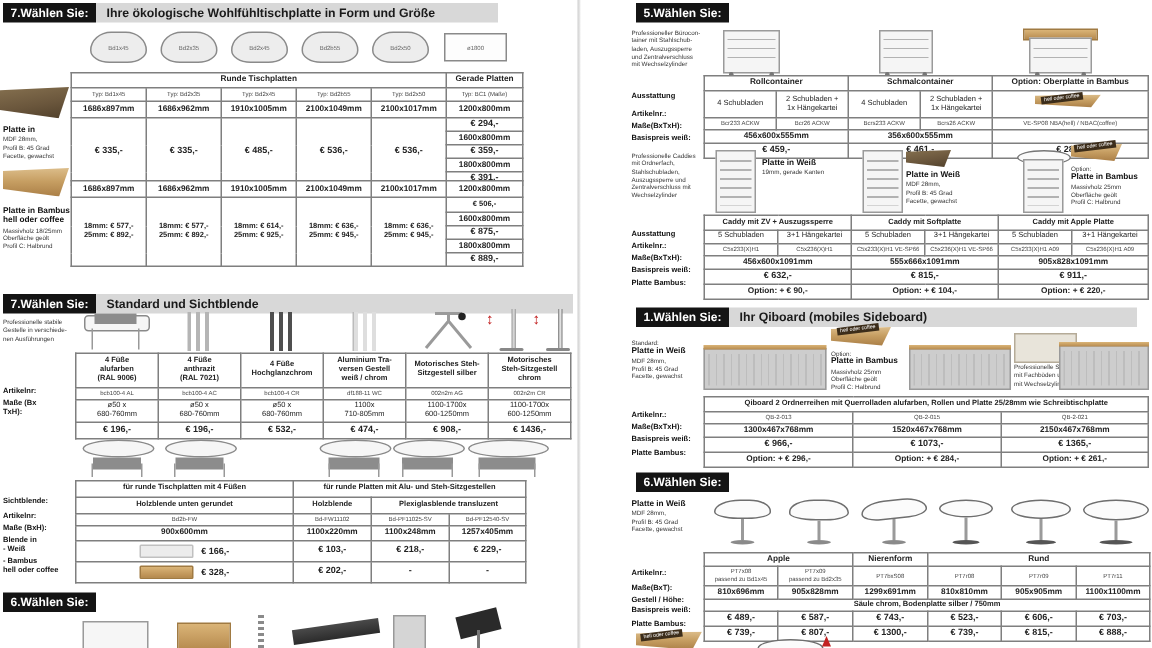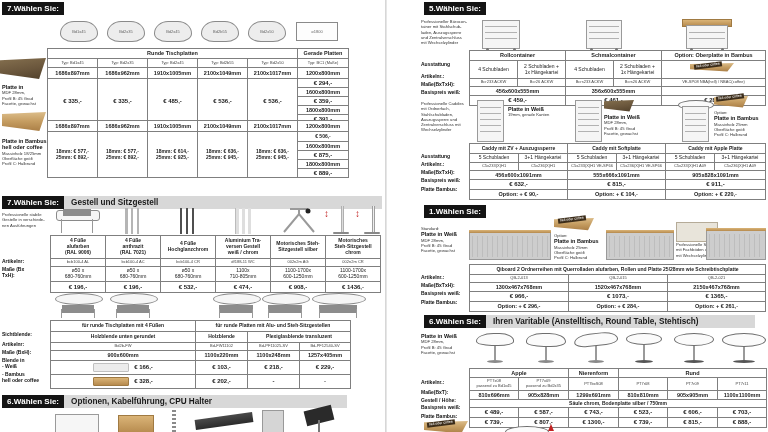--- a/index.html
+++ b/index.html
@@ -55,20 +55,21 @@
   .tbl6 .base{height:3px;border-radius:50%;background:#8a8a8a;margin:0 auto;}
   .divider{position:absolute;left:385px;top:0;width:2px;height:432px;background:linear-gradient(90deg,#cfcfcf,#eee);}
 </style>
 </head>
 <body>
 
 <div class="divider"></div>
 
 <div class="hdr" style="left:2px;top:2px;width:330px;">
   <span class="tag">7.Wählen Sie:</span>
+  <span class="bar">Ihre ökologische Wohlfühltischplatte in Form und Größe</span>
 </div>
 
 <div class="blob" style="left:60px;top:21px;width:36px;height:19px;">
     <span>Bd1x45</span>
   </div>
 <div class="blob" style="left:107px;top:21px;width:36px;height:19px;">
     <span>Bd2x35</span>
   </div>
 <div class="blob" style="left:154px;top:21px;width:36px;height:19px;">
     <span>Bd2x45</span>
@@ -194,21 +195,21 @@
 <div class="abs" style="left:2px;top:138px;width:46px;">
   <div class="capH">Platte in Bambus
 hell oder coffee</div>
   <div class="capS">Massivholz 18/25mm
 Oberfläche geölt
 Profil C: Halbrund</div>
 </div>
 
 <div class="hdr" style="left:2px;top:196px;width:380px;">
   <span class="tag">7.Wählen Sie:</span>
-  <span class="bar">Gestell und Sitzgestell</span>
+  <span class="bar">Standard und Sichtblende</span>
 </div>
 
 <div class="small" style="left:2px;top:212px;width:46px;">Professionelle stabile
 Gestelle in verschiede-
 nen Ausführungen</div>
 
 <div class="deskthumb" style="left:56px;top:210px;width:42px;height:24px;">
   <div class="top" style="width:42px;height:9px;border-radius:3px;"></div>
   <div class="leg" style="left:5px;top:9px;height:14px;"></div>
     <div class="leg" style="right:5px;top:9px;height:14px;"></div>
@@ -373,21 +374,20 @@
 <div class="rlbl" style="left:2px;top:331px;">Sichtblende:</div>
 <div class="rlbl" style="left:2px;top:341px;">Artikelnr:</div>
 <div class="rlbl" style="left:2px;top:349px;">Maße (BxH):</div>
 <div class="rlbl" style="left:2px;top:357px;">Blende in
 - Weiß</div>
 <div class="rlbl" style="left:2px;top:371px;">- Bambus
 hell oder coffee</div>
 
 <div class="hdr" style="left:2px;top:395px;width:345px;">
   <span class="tag">6.Wählen Sie:</span>
-  <span class="bar">Optionen, Kabelführung, CPU Halter</span>
 </div>
 <div class="abs" style="left:55px;top:414px;width:42px;height:18px;background:#f6f6f6;border:1px solid #9a9a9a;"></div>
 <div class="abs" style="left:118px;top:415px;width:34px;height:17px;background:linear-gradient(180deg,#dab477,#b68a4e);border:1px solid #a07a42;"></div>
 <div class="abs" style="left:172px;top:410px;width:4px;height:22px;background:repeating-linear-gradient(0deg,#8a8a8a 0 2px,transparent 2px 4px);"></div>
 <div class="abs" style="left:195px;top:416px;width:58px;height:10px;background:linear-gradient(180deg,#4a4a4a,#2b2b2b);transform:rotate(-8deg);"></div>
 <div class="abs" style="left:262px;top:410px;width:20px;height:22px;background:#d5d5d5;border:1px solid #999;"></div>
 <div class="abs" style="left:305px;top:408px;width:28px;height:15px;background:#2a2a2a;transform:rotate(-14deg);"></div>
 <div class="abs" style="left:318px;top:420px;width:2px;height:12px;background:#777;"></div>
 
 <div class="hdr" style="left:424px;top:2px;width:331px;">
@@ -553,20 +553,21 @@
 </tbody>
   </table>
 <div class="rlbl" style="left:421px;top:153px;">Ausstattung</div>
 <div class="rlbl" style="left:421px;top:161px;">Artikelnr.:</div>
 <div class="rlbl" style="left:421px;top:169px;">Maße(BxTxH):</div>
 <div class="rlbl" style="left:421px;top:177px;">Basispreis weiß:</div>
 <div class="rlbl" style="left:421px;top:186px;">Platte Bambus:</div>
 
 <div class="hdr" style="left:424px;top:205px;width:334px;">
   <span class="tag">1.Wählen Sie:</span>
+  <span class="bar">Ihr Qiboard (mobiles Sideboard)</span>
 </div>
 <div class="abs" style="left:421px;top:226px;width:46px;">
   <div class="capS">Standard:</div>
   <div class="capH">Platte in Weiß</div>
   <div class="capS">MDF 28mm,
 Profil B: 45 Grad
 Facette, gewachst</div>
 </div>
 <div class="sb" style="left:469px;top:232px;width:80px;height:26px;">
     <div class="top"></div>
@@ -626,21 +627,20 @@
       </tr>
 </tbody>
   </table>
 <div class="rlbl" style="left:421px;top:274px;">Artikelnr.:</div>
 <div class="rlbl" style="left:421px;top:282px;">Maße(BxTxH):</div>
 <div class="rlbl" style="left:421px;top:290px;">Basispreis weiß:</div>
 <div class="rlbl" style="left:421px;top:299px;">Platte Bambus:</div>
 
 <div class="hdr" style="left:424px;top:315px;width:331px;">
   <span class="tag">6.Wählen Sie:</span>
-  <span class="bar">Ihren Varitable (Anstelltisch, Round Table, Stehtisch)</span>
 </div>
 <div class="abs" style="left:421px;top:333px;width:46px;">
   <div class="capH">Platte in Weiß</div>
   <div class="capS">MDF 28mm,
 Profil B: 45 Grad
 Facette, gewachst</div>
 </div>
 
 <div class="tbl6" style="left:476px;top:333px;">
   <div class="top" style="width:36px;height:11px;border-radius:55% 45% 50% 50%/75% 70% 42% 45%;"></div>

